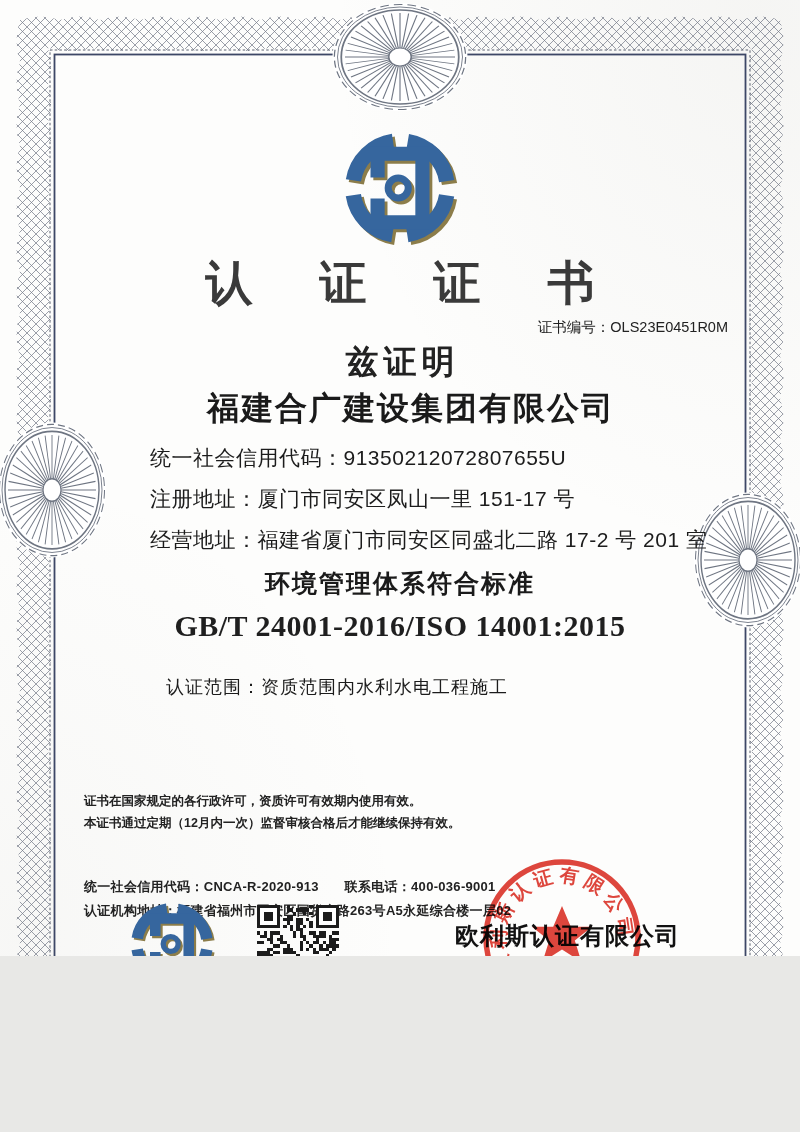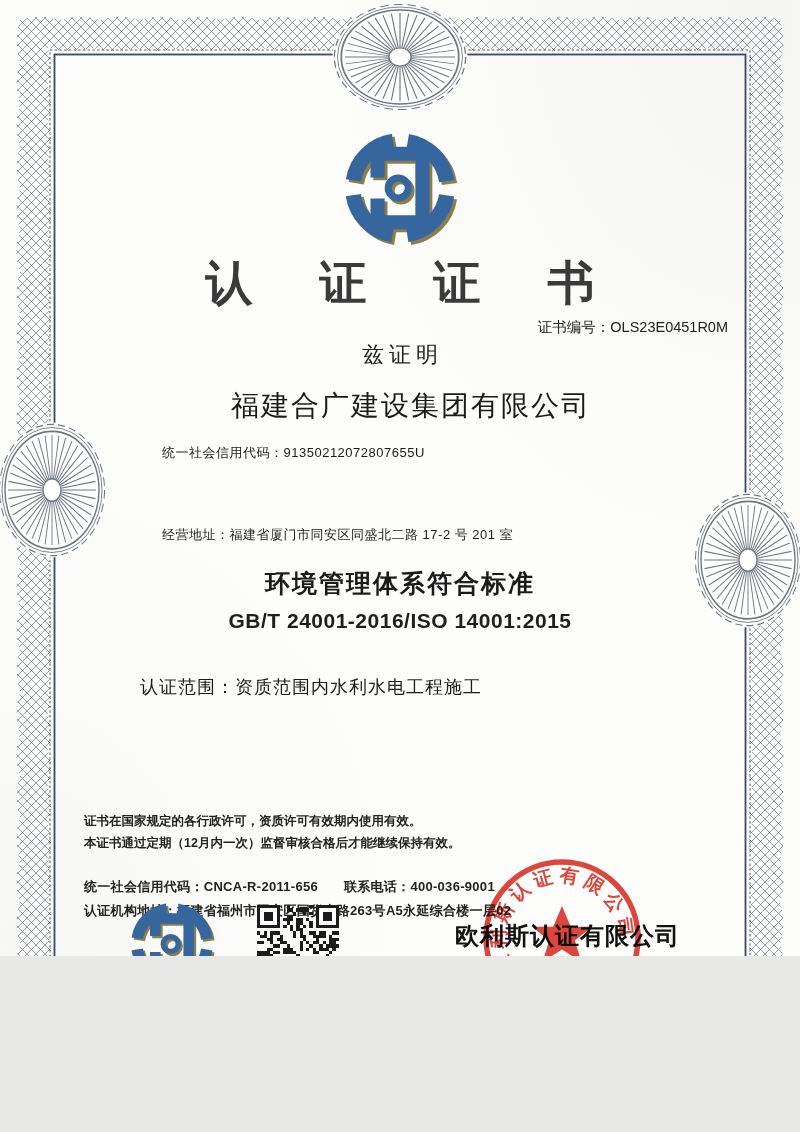--- a/index.html
+++ b/index.html
@@ -9,28 +9,28 @@
     background-image:
       radial-gradient(ellipse at 95% 3%, rgba(140,140,130,.07), transparent 40%),
       radial-gradient(ellipse at 2% 98%, rgba(140,140,130,.05), transparent 35%);
     font-family:"Liberation Sans","DejaVu Sans",sans-serif;
     color:#1d1d1d;
   }
   .abs{position:absolute;}
   .center{left:0;right:0;text-align:center;}
   .cert-title{top:252px;font-size:47px;font-weight:700;color:#3a3a3a;letter-spacing:27px;padding-left:27px;}
   .cert-no{top:318px;right:72px;font-size:14.5px;color:#222;}
-  .declare{top:340px;font-size:22px;font-weight:400;letter-spacing:5px;padding-left:5px;color:#222;}
-  .company{top:387px;font-size:28px;font-weight:400;letter-spacing:2px;color:#1a1a1a;margin-left:22px;}
-  .field{left:162px;font-size:13px;color:#1c1c1c;letter-spacing:.5px;}
+  .declare{top:340px;font-size:33px;font-weight:700;letter-spacing:5px;padding-left:5px;color:#222;}
+  .company{top:387px;font-size:32px;font-weight:700;letter-spacing:2px;color:#1a1a1a;margin-left:22px;}
+  .field{left:150px;font-size:21px;color:#1c1c1c;letter-spacing:.5px;}
   .std-head{top:567px;font-size:25px;font-weight:700;letter-spacing:2px;color:#1a1a1a;}
-  .std-code{top:609px;font-size:21px;font-weight:600;color:#1f1f1f;letter-spacing:.5px;}
-  .scope{top:675px;left:140px;font-size:18px;letter-spacing:1px;color:#1c1c1c;}
+  .std-code{top:609px;font-size:30px;font-weight:600;color:#1f1f1f;letter-spacing:.5px;font-family:Liberation Serif, serif;}
+  .scope{top:675px;left:166px;font-size:18px;letter-spacing:1px;color:#1c1c1c;}
   .dates{top:718px;left:528px;font-size:14.5px;line-height:22px;color:#1c1c1c;}
-  .notes{top:791px;left:84px;font-size:12.5px;font-weight:700;line-height:21.5px;color:#222;margin-top:20px;}
+  .notes{top:791px;left:84px;font-size:12.5px;font-weight:700;line-height:21.5px;color:#222;}
   .orgline{left:84px;font-size:13px;font-weight:700;color:#222;letter-spacing:.3px;}
   .brand-label{top:994px;left:120px;width:104px;text-align:center;font-size:22px;color:#2c2c2c;letter-spacing:1px;}
   .issuer{left:455px;z-index:1;}
   .issuer-company{top:920px;font-size:24px;font-weight:700;letter-spacing:1px;color:#111;}
   .signer{top:954px;font-size:24px;font-weight:700;color:#111;}
   .signature{display:inline-block;font-size:28px;font-weight:700;font-style:italic;
     transform:rotate(-4deg) translateY(2px);letter-spacing:6px;color:#0d0d0d;}
   .stamp{z-index:2;mix-blend-mode:multiply;opacity:.9;pointer-events:none;}
   .qr{shape-rendering:crispEdges;}
 </style>
@@ -287,20 +287,23 @@
   <div class="abs cert-no">
     <span>证书编号：</span><span>OLS23E0451R0M</span>
   </div>
 
   <div class="abs center declare">兹证明</div>
   <div class="abs center company">福建合广建设集团有限公司</div>
 
   <div class="abs field" style="top:444px">
     <span>统一社会信用代码：</span><span>91350212072807655U</span>
   </div>
+  <div class="abs field" style="top:485px">
+    <span>注册地址：</span><span>厦门市同安区凤山一里 151-17 号</span>
+  </div>
   <div class="abs field" style="top:526px">
     <span>经营地址：</span><span>福建省厦门市同安区同盛北二路 17-2 号 201 室</span>
   </div>
 
   <div class="abs center std-head">环境管理体系符合标准</div>
   <div class="abs center std-code">GB/T 24001-2016/ISO 14001:2015</div>
 
   <div class="abs scope">
     <span>认证范围：</span><span>资质范围内水利水电工程施工</span>
   </div>
@@ -308,21 +311,21 @@
 
   <div class="abs notes">
     <div>证书在国家规定的各行政许可，资质许可有效期内使用有效。</div>
     <div>本证书通过定期（12月内一次）监督审核合格后才能继续保持有效。</div>
   </div>
 
   <div class="abs orgline" style="top:902px">
     <span>认证机构地址：</span><span>福建省福州市晋安区国货东路263号A5永延综合楼一层02</span>
   </div>
   <div class="abs orgline" style="top:878px">
-    <span>统一社会信用代码：</span><span>CNCA-R-2011-656</span>
+    <span>统一社会信用代码：</span><span>CNCA-R-2020-913</span>
     <span style="display:inline-block;width:18px"></span>
     <span>联系电话：</span><span>400-036-9001</span>
   </div>
 
   <svg class="abs" style="left:128px;top:900px" width="88" height="88" viewBox="0 0 100 100">
     <use href="#emblem"></use>
   </svg>
 
   <svg class="abs qr" style="left:257px;top:905px" width="82" height="82" viewBox="0 0 80 80" fill="#1c1c1c">
     <g>

